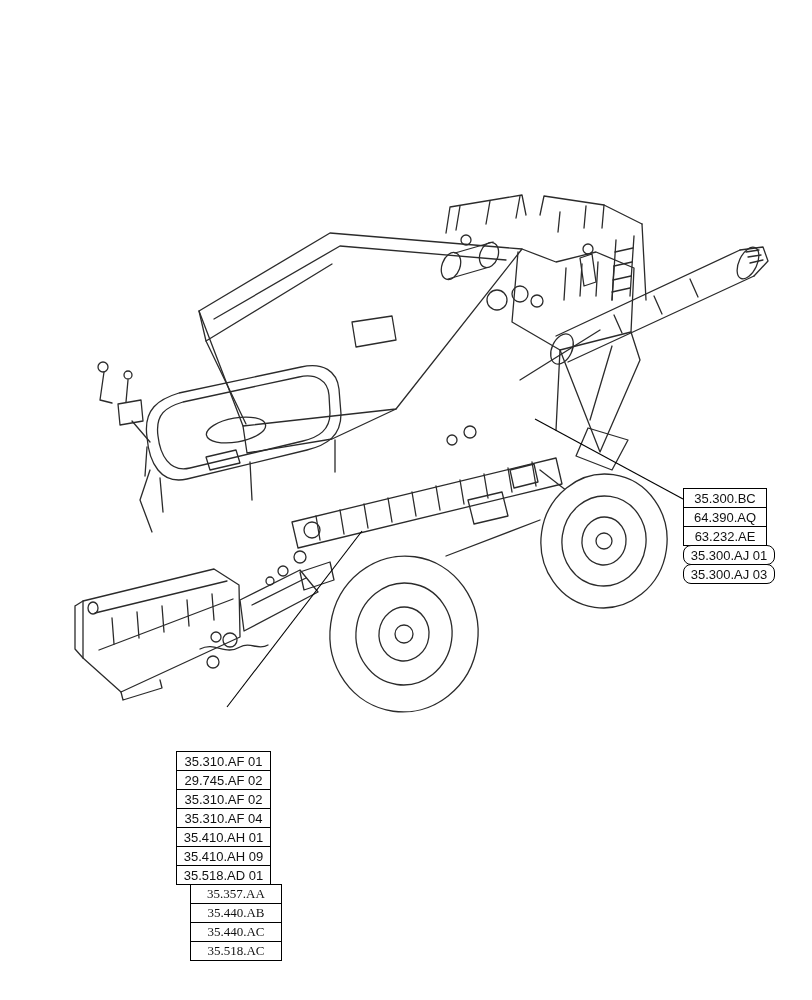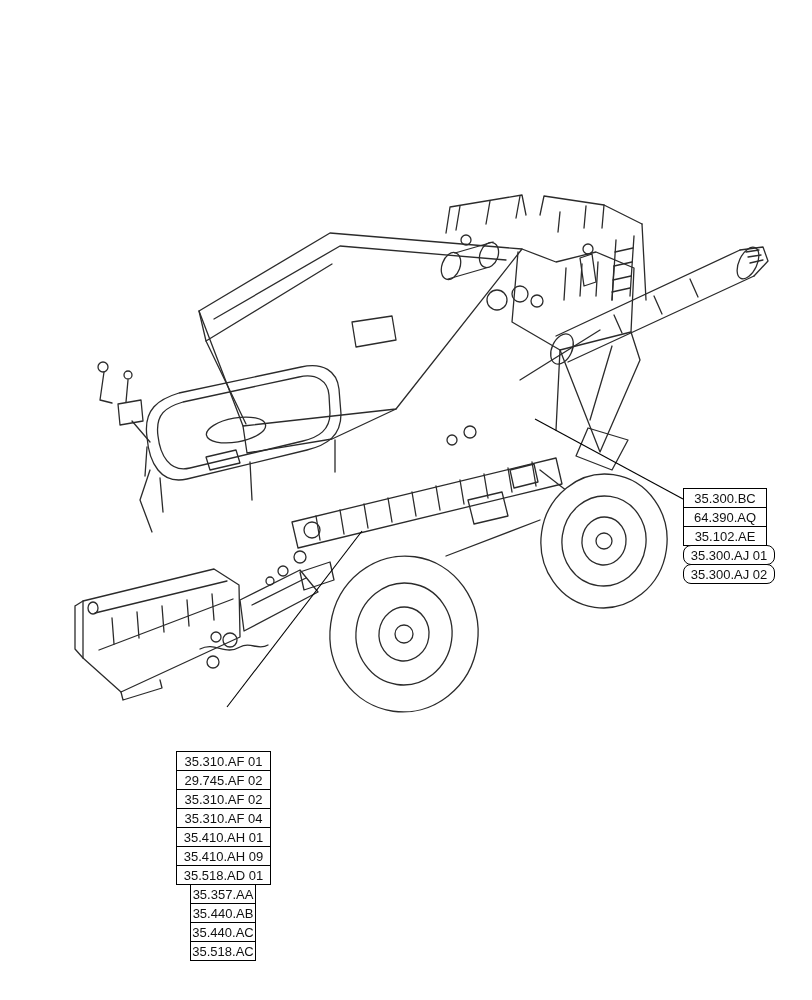--- a/index.html
+++ b/index.html
@@ -22,21 +22,21 @@
     background:#ffffff;
     display:flex; align-items:center; justify-content:center;
     font-size:13px; color:#111;
     white-space:nowrap;
     padding:0 3px;
   }
   .callout + .callout { margin-top:-1px; }
   .w84 { width:84px; }
   .w92 { width:92px;border-radius:8px; }
   .w95 { width:95px; }
-  .w81 { width:66px; margin-left:14px; }
+  .w81 { width:92px; margin-left:14px;font-family:Liberation Serif, serif; }
 </style>
 </head>
 <body>
 
 <div class="canvas">
 
   <svg class="drawing" width="812" height="1000" viewBox="0 0 812 1000" xmlns="http://www.w3.org/2000/svg">
 
     <g stroke="#2b2b2b" fill="none" stroke-width="1.3" stroke-linecap="round" stroke-linejoin="round">
 
@@ -162,23 +162,23 @@
 
     <g stroke="#000000" stroke-width="1.1">
       <path d="M535,419 L683,499"></path>
       <path d="M362,531 L227,707"></path>
     </g>
   </svg>
 
   <div class="callout-stack stack-right">
     <div class="callout w84">35.300.BC</div>
     <div class="callout w84">64.390.AQ</div>
-    <div class="callout w84">35.102.AE</div>
+    <div class="callout w84">63.232.AE</div>
     <div class="callout w92">35.300.AJ 01</div>
-    <div class="callout w92">35.300.AJ 02</div>
+    <div class="callout w92">35.300.AJ 03</div>
   </div>
 
   <div class="callout-stack stack-bottom">
     <div class="callout w95">35.310.AF 01</div>
     <div class="callout w95">29.745.AF 02</div>
     <div class="callout w95">35.310.AF 02</div>
     <div class="callout w95">35.310.AF 04</div>
     <div class="callout w95">35.410.AH 01</div>
     <div class="callout w95">35.410.AH 09</div>
     <div class="callout w95">35.518.AD 01</div>

